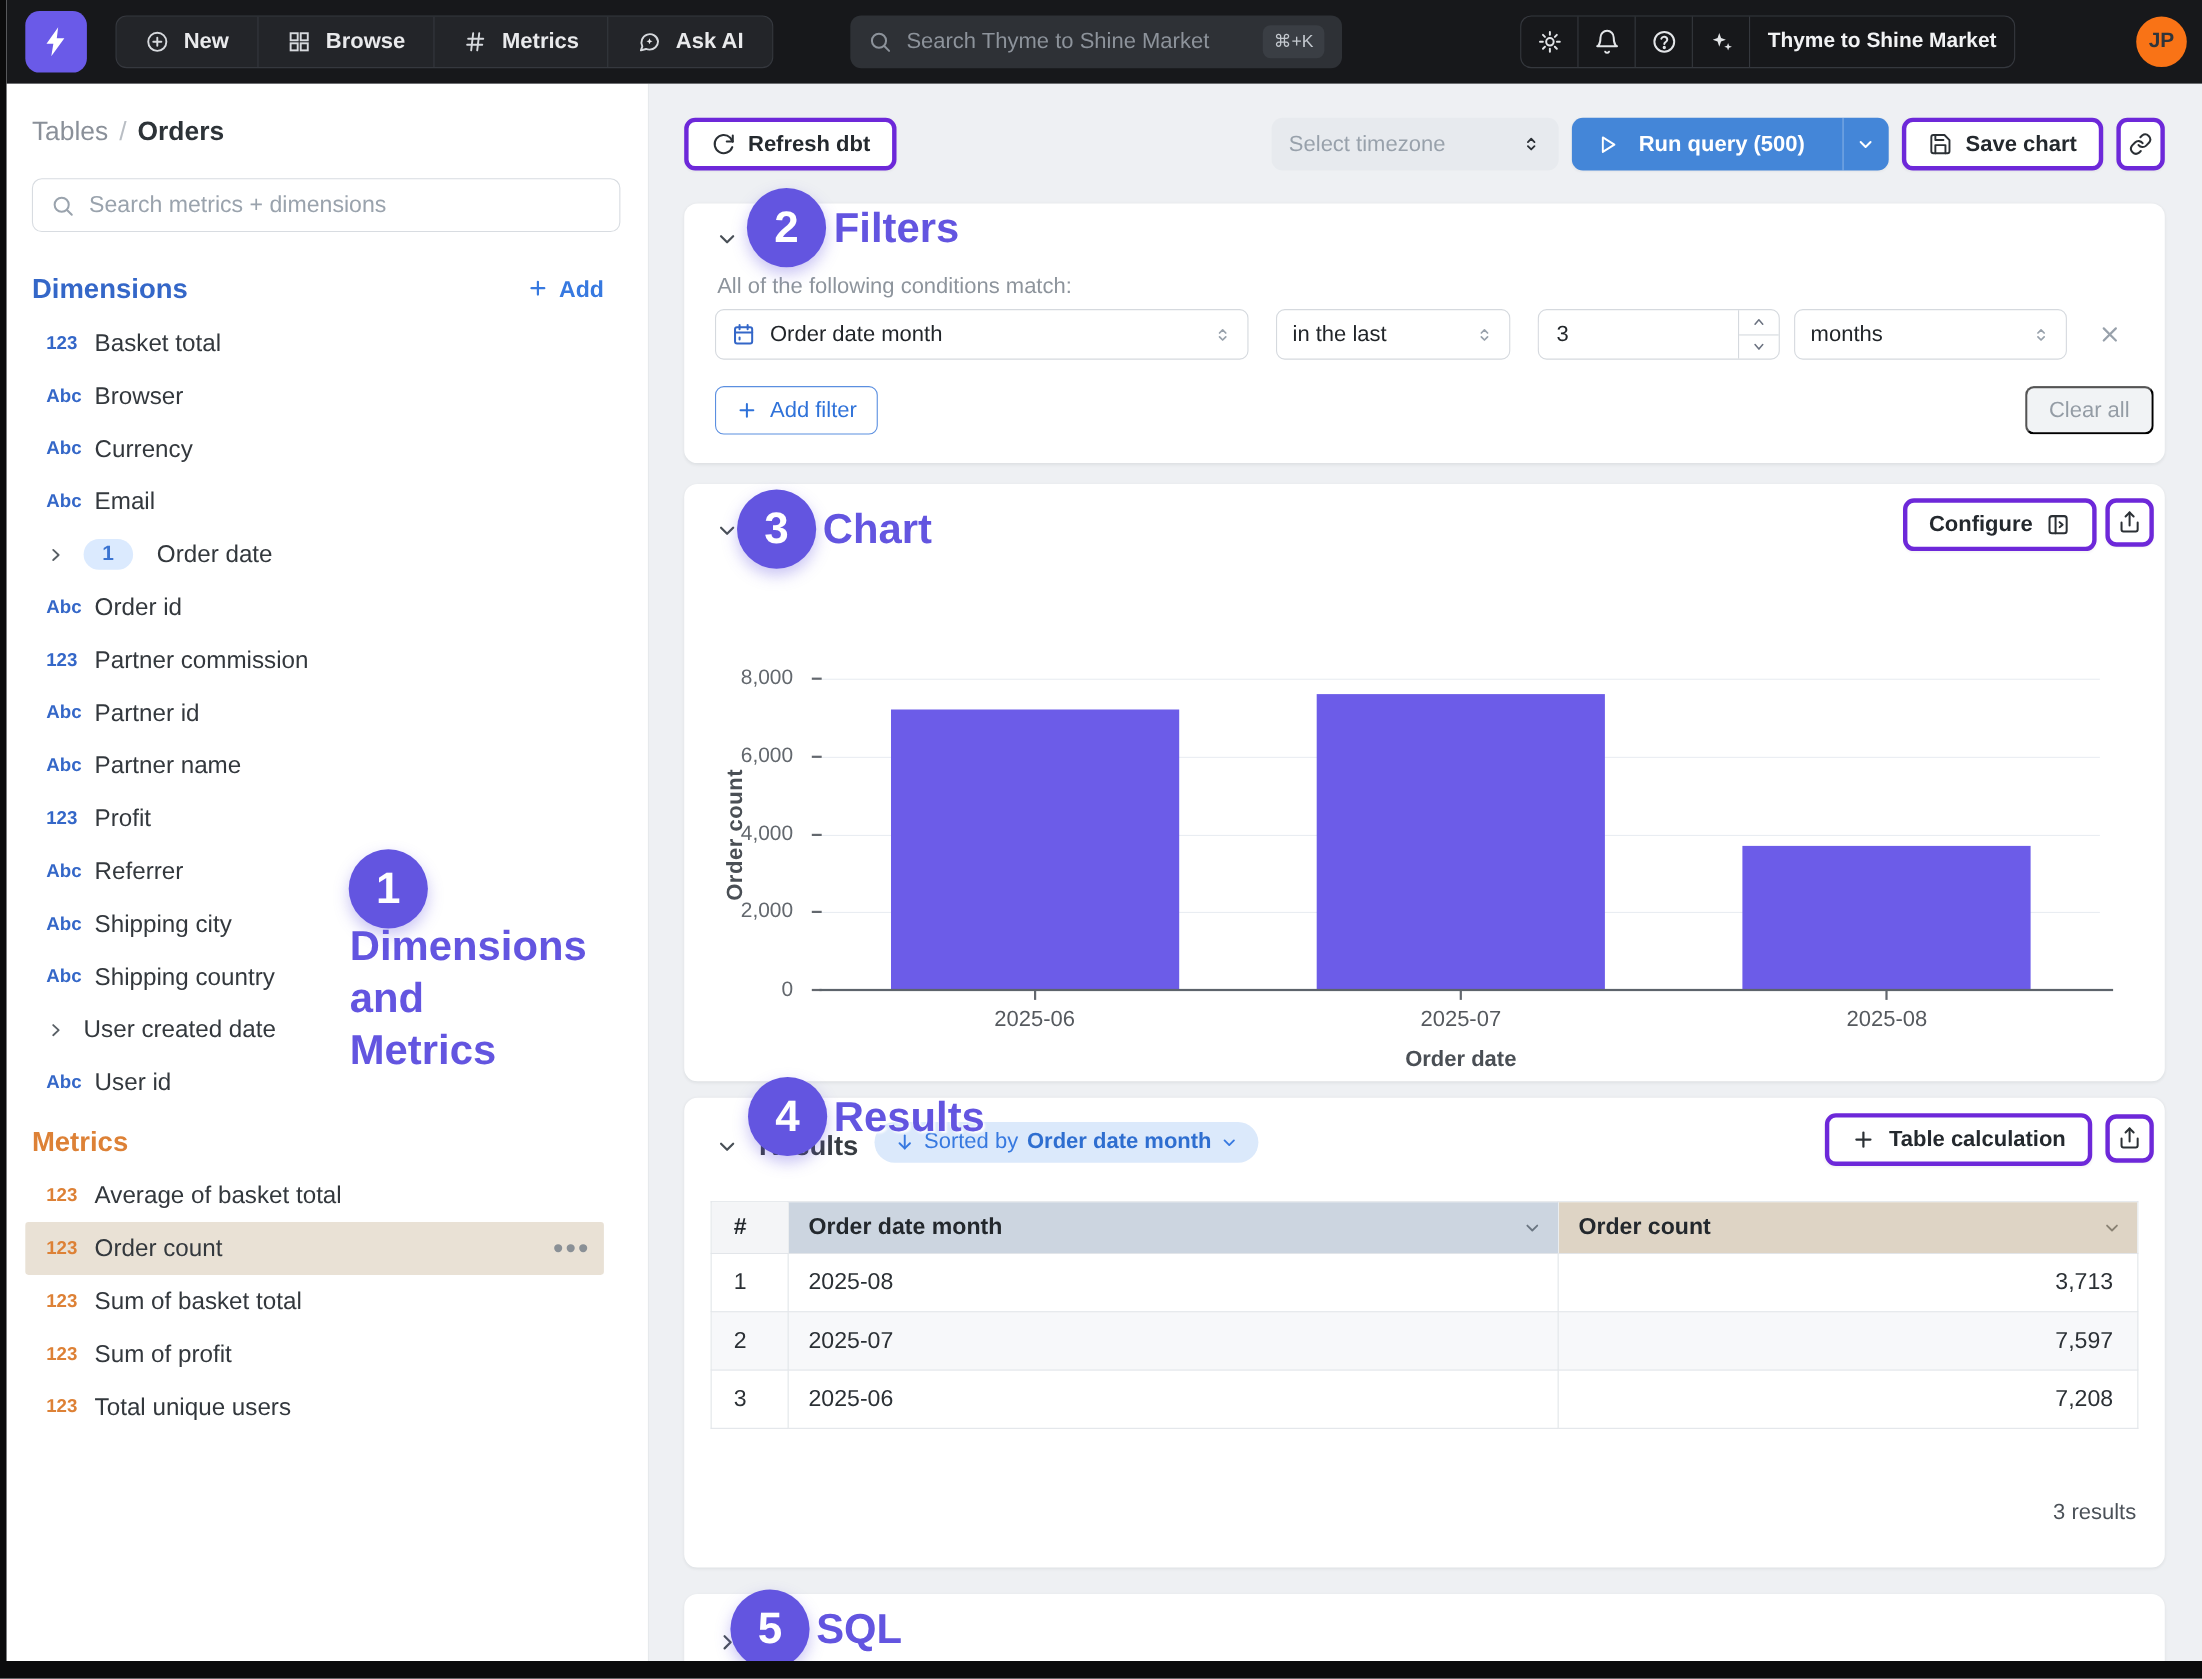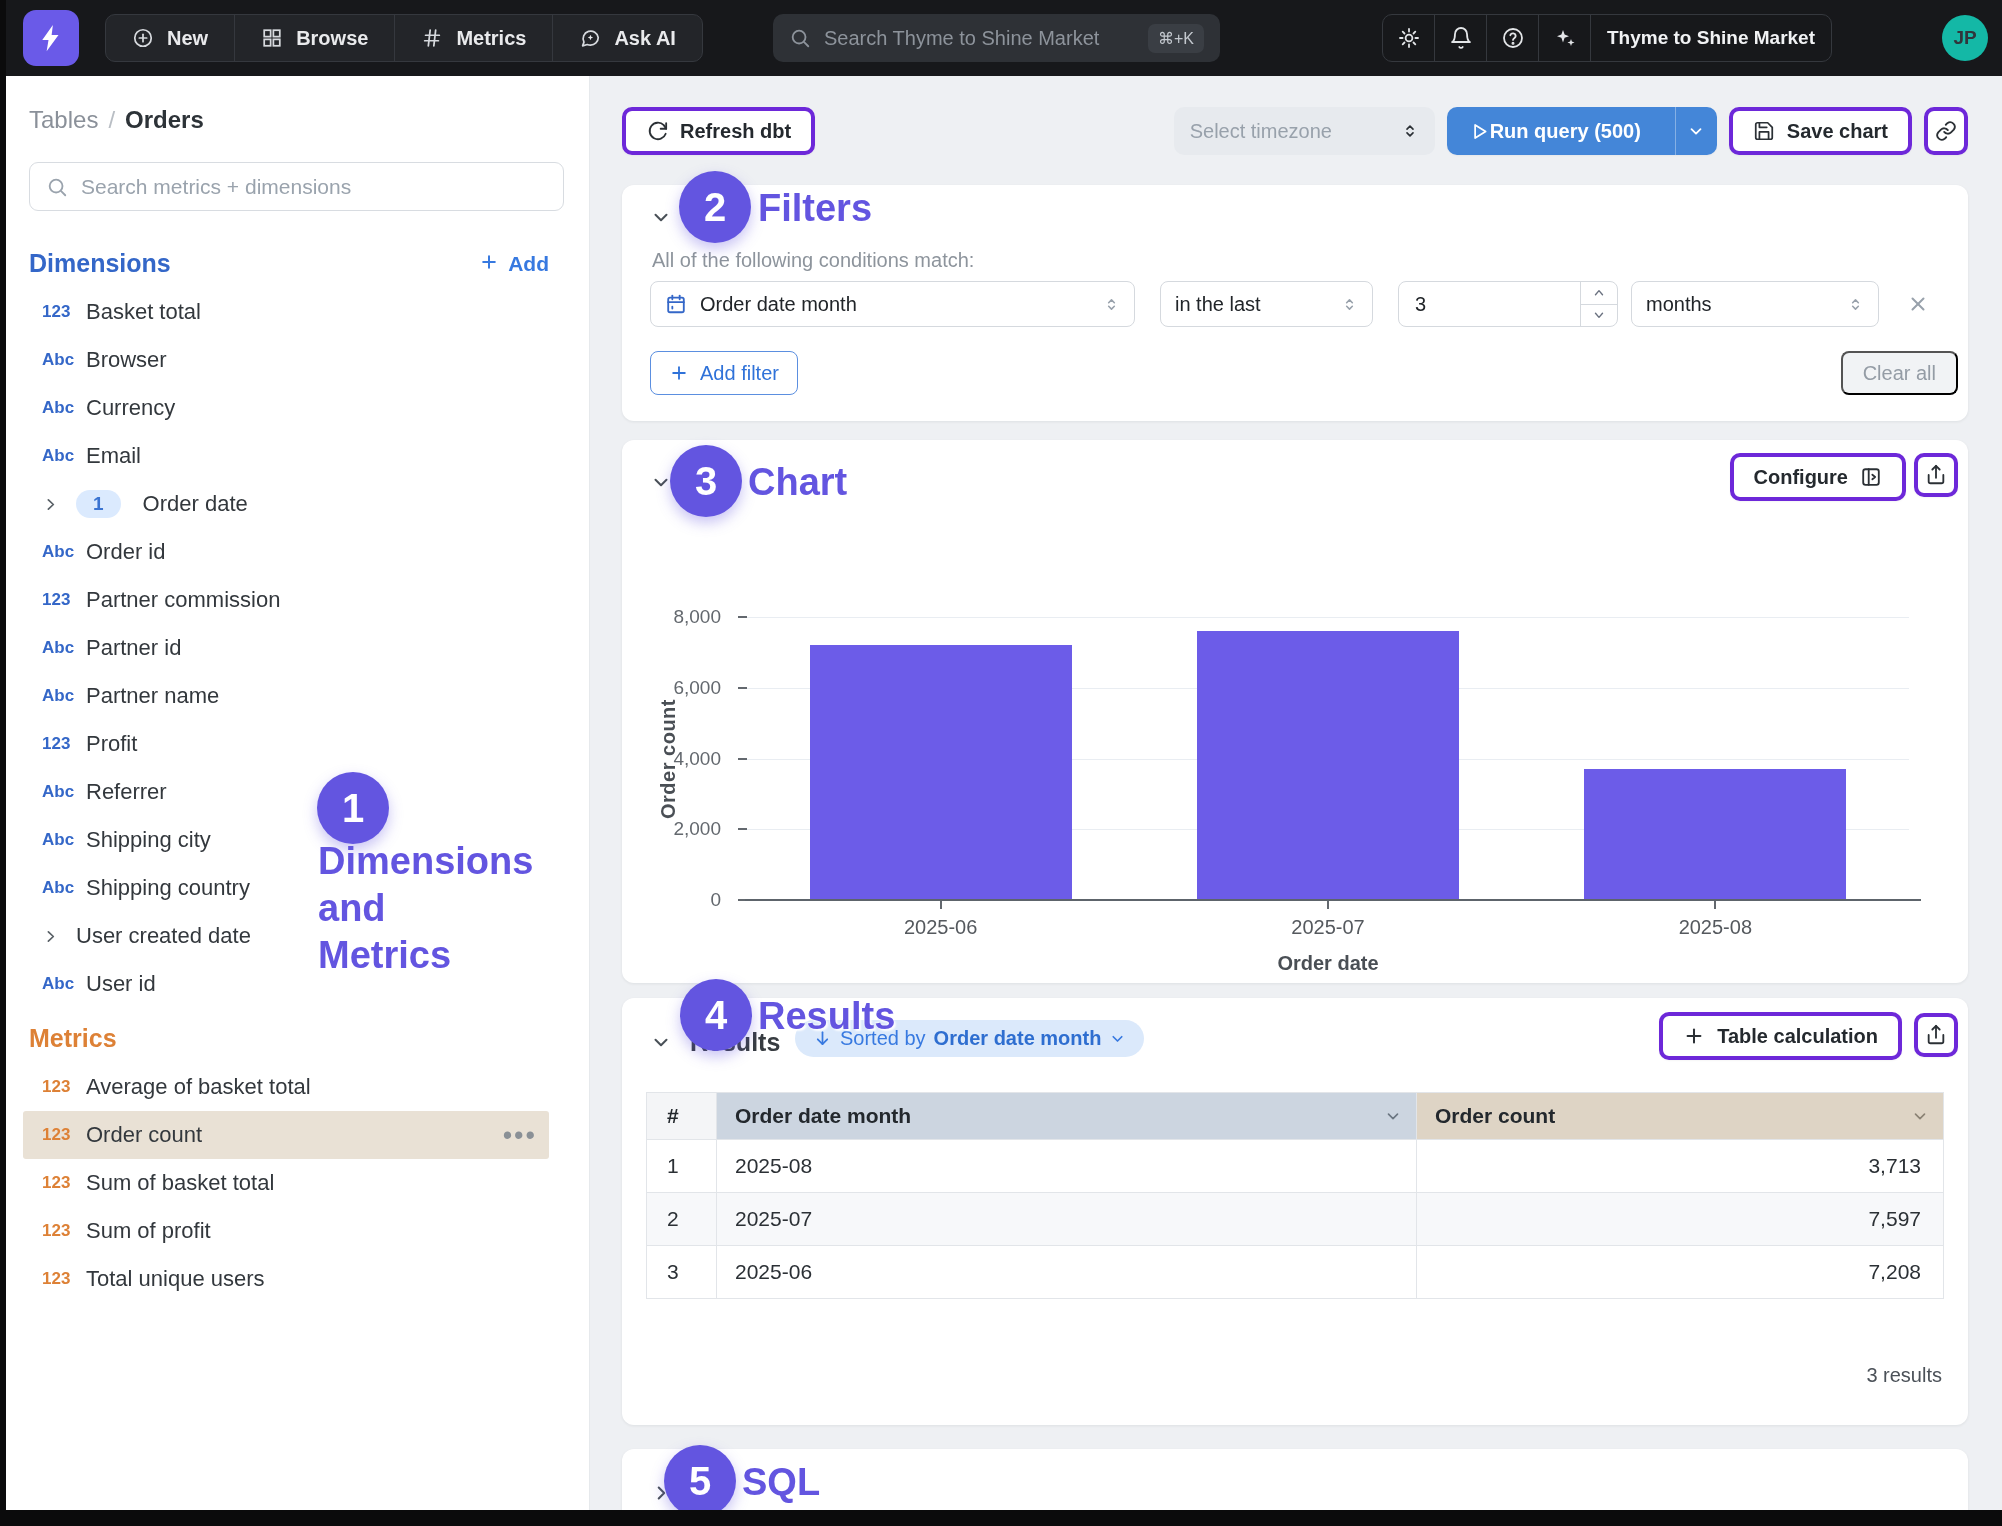--- a/index.html
+++ b/index.html
@@ -17,21 +17,21 @@
   .nav-item { display: flex; align-items: center; gap: 13px; padding: 0 26px; color: #e9eaec; font-size: 20px; font-weight: 600; border-left: 1px solid #35383e; cursor: pointer; }
   .nav-item:first-child { border-left: none; }
   .nav-item svg { stroke: #d6d9dd; }
   .nav-search { position: absolute; left: 767px; top: 14px; width: 447px; height: 48px; background: #2e3136; border-radius: 10px; display: flex; align-items: center; gap: 13px; padding: 0 16px; }
   .nav-search input { flex: 1; background: transparent; border: none; outline: none; color: #cfd3d8; font-size: 20px; font-family: inherit; }
   .nav-search input::placeholder { color: #8d939b; }
   .kbd { background: #3a3e44; border-radius: 7px; padding: 5px 10px; font-size: 16px; color: #c3c8ce; }
   .nav-right { position: absolute; right: 170px; top: 14px; height: 48px; border: 1px solid #35383e; border-radius: 10px; display: flex; align-items: stretch; }
   .nav-icon-cell { width: 52px; display: flex; align-items: center; justify-content: center; border-right: 1px solid #35383e; color: #e3e5e8; cursor: pointer; }
   .nav-org { display: flex; align-items: center; padding: 0 16px; color: #f1f2f4; font-size: 19px; font-weight: 600; white-space: nowrap; }
-  .avatar { position: absolute; right: 14px; top: 15px; width: 46px; height: 46px; border-radius: 50%; background: #14b8a6; color: #30353b; font-size: 19px; font-weight: 700; display: flex; align-items: center; justify-content: center; }
+  .avatar { position: absolute; right: 14px; top: 15px; width: 46px; height: 46px; border-radius: 50%; background: #f97316; color: #30353b; font-size: 19px; font-weight: 700; display: flex; align-items: center; justify-content: center; }
 
   
   .app { display: flex; height: 1434px; overflow: hidden; }
   .sidebar { width: 584px; background: #fff; border-right: 1px solid #e6e9ec; padding-top: 30px; flex: 0 0 auto; }
   .main { flex: 1; padding: 0 34px 0 32px; overflow: hidden; }
 
   
   .crumbs { margin-left: 23px; font-size: 24px; color: #8a9099; }
   .crumbs .sep { margin: 0 10px; color: #b9bec4; }
   .crumbs .cur { color: #2d3338; font-weight: 700; }
@@ -54,21 +54,21 @@
   .side-item.selected { background: #e9e1d5; }
   .side-item .dots { margin-left: auto; color: #8a9096; font-size: 27px; letter-spacing: 2px; line-height: 10px; }
   .sec-head.metrics { margin-top: 16px; }
 
   
   .toolbar { display: flex; align-items: center; margin-top: 31px; height: 48px; }
   .btn { display: inline-flex; align-items: center; gap: 12px; background: #fff; border: 4px solid #6d28d9; border-radius: 10px; height: 48px; padding: 0 20px; font-size: 20px; font-weight: 600; color: #24292e; cursor: pointer; box-shadow: 0 1px 2px rgba(16,22,26,.04); }
   .btn svg { stroke: #2b3035; }
   .tz { margin-left: auto; width: 261px; background: #e7eaee; border: none; box-shadow: none; color: #98a1ab; font-weight: 400; justify-content: space-between; padding: 0 16px; }
   .run { margin-left: 12px; background: #4486d8; border: none; color: #fff; padding: 0; overflow: hidden; }
-  .run .rmain { display: flex; align-items: center; gap: 0; padding: 0 22px; height: 48px; }
+  .run .rmain { display: flex; align-items: center; gap: 18px; padding: 0 22px; height: 48px; }
   .run .rcaret { width: 42px; height: 48px; display: flex; align-items: center; justify-content: center; border-left: 1px solid rgba(255,255,255,.35); }
   .run svg { stroke: #fff; }
   .save { margin-left: 12px; }
   .iconbtn { margin-left: 12px; width: 44px; padding: 0; justify-content: center; }
 
   
   .card { background: #fff; border-radius: 12px; box-shadow: 0 1px 3px rgba(16,22,26,.07); position: relative; }
   .card-filters { margin-top: 30px; height: 236px; }
   .card-chart { margin-top: 19px; height: 543px; }
   .card-results { margin-top: 15px; height: 427px; }

